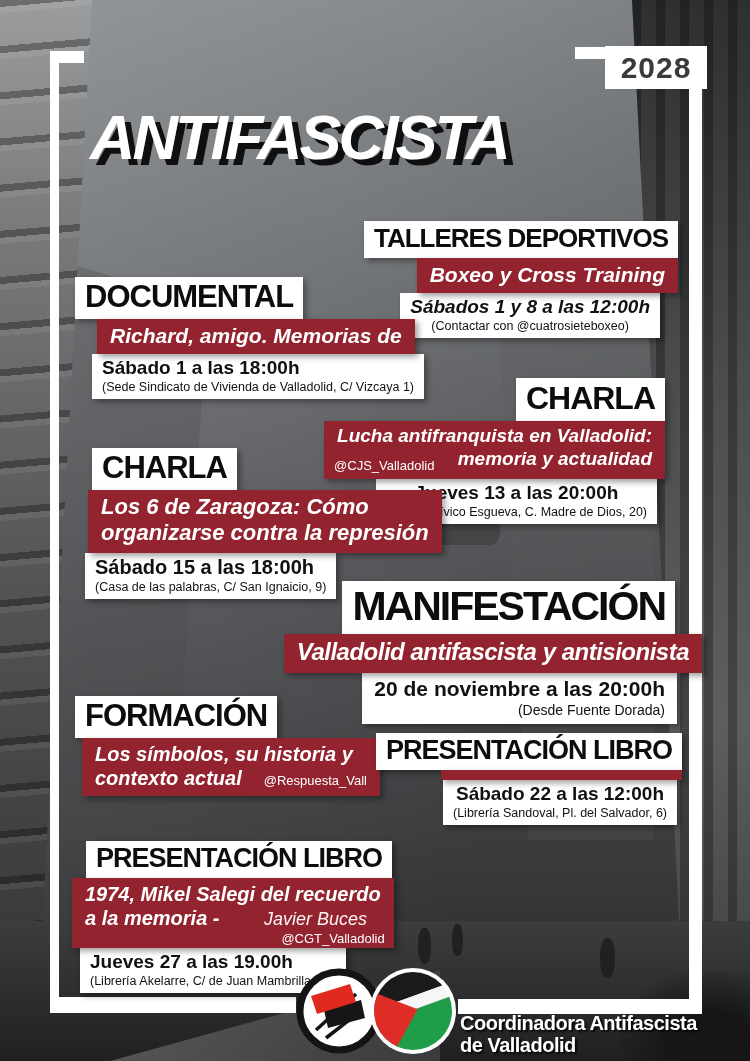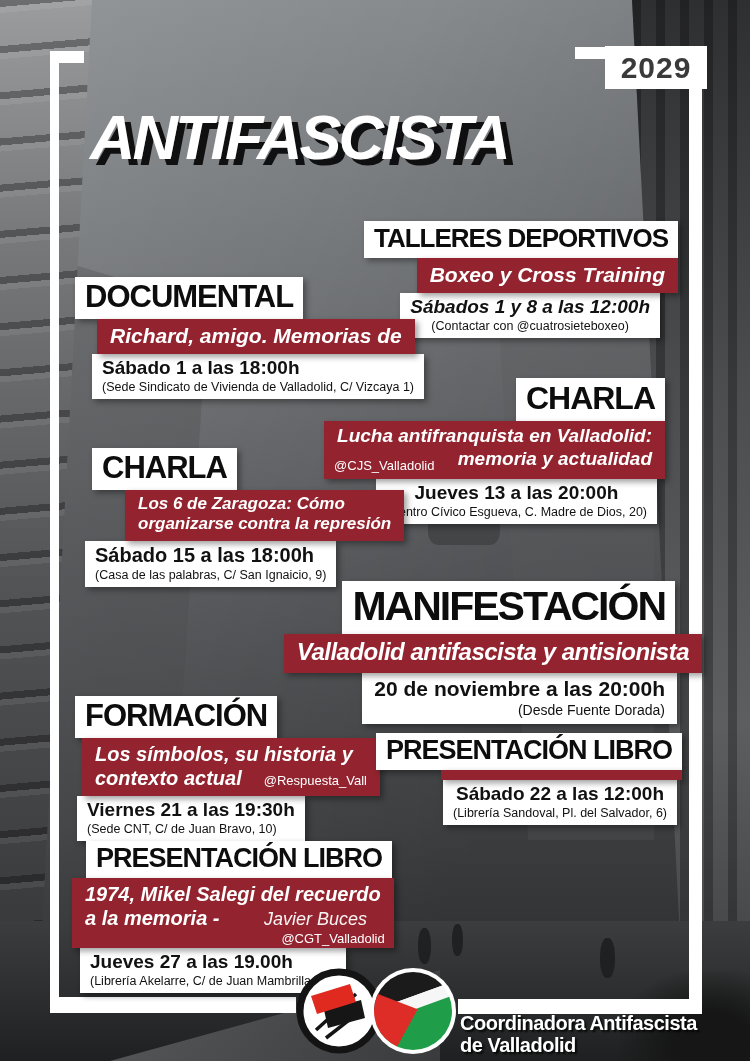--- a/index.html
+++ b/index.html
@@ -77,21 +77,21 @@
   </div>
 
   <div class="frame" style="left:50px;top:51px;width:34px;height:12px;"></div>
   <div class="frame" style="left:50px;top:51px;width:9px;height:962px;"></div>
   <div class="frame" style="left:50px;top:997px;width:246px;height:16px;"></div>
   <div class="frame" style="left:575px;top:47px;width:36px;height:12px;"></div>
   <div class="frame" style="left:689px;top:88px;width:13px;height:922px;"></div>
   <div class="frame" style="left:458px;top:999px;width:244px;height:15px;"></div>
 
   <div class="title title-sub">ANTIFASCISTA</div>
-  <div class="year-box">2029</div>
+  <div class="year-box">2028</div>
 
   <section class="event rightal" style="top:221px;right:72px;">
     <div class="cat-box" style="font-size:26px;">TALLERES DEPORTIVOS</div>
     <div class="red-box" style="font-size:21px;">
       <div>Boxeo y Cross Training</div>
     </div>
     <div class="info-box" style="text-align:center;margin-right:18px;">
       <div class="dt" style="font-size:19px;font-style:italic;">Sábados 1 y 8 a las 12:00h</div>
       <div class="venue">(Contactar con @cuatrosieteboxeo)</div>
     </div>
@@ -116,21 +116,21 @@
       <span class="handle" style="position:absolute;left:10px;bottom:5px;">@CJS_Valladolid</span>
     </div>
     <div class="info-box" style="text-align:center;margin-right:8px;">
       <div class="dt" style="font-size:19px;">Jueves 13 a las 20:00h</div>
       <div class="venue">(Centro Cívico Esgueva, C. Madre de Dios, 20)</div>
     </div>
   </section>
 
   <section class="event leftal" style="top:448px;left:88px;">
     <div class="cat-box" style="font-size:31px;margin-left:4px;">CHARLA</div>
-    <div class="red-box" style="font-size:17px;margin-left:37px;">
+    <div class="red-box" style="font-size:22px;">
       <div>Los 6 de Zaragoza: Cómo</div>
       <div>organizarse contra la represión</div>
     </div>
     <div class="info-box" style="margin-left:-3px;">
       <div class="dt" style="font-size:20px;">Sábado 15 a las 18:00h</div>
       <div class="venue">(Casa de las palabras, C/ San Ignaicio, 9)</div>
     </div>
   </section>
 
   <section class="event rightal" style="top:581px;right:48px;">
@@ -142,24 +142,20 @@
       <div class="dt" style="font-size:21px;">20 de noviembre a las 20:00h</div>
       <div class="venue" style="font-size:14px;">(Desde Fuente Dorada)</div>
     </div>
   </section>
 
   <section class="event leftal" style="top:696px;left:75px;">
     <div class="cat-box" style="font-size:31px;">FORMACIÓN</div>
     <div class="red-box" style="font-size:20px;margin-left:7px;">
       <div>Los símbolos, su historia y</div>
       <div><span>contexto actual</span><span class="handle" style="margin-left:22px;">@Respuesta_Vall</span></div>
-    </div>
-    <div class="info-box" style="margin-left:2px;">
-      <div class="dt" style="font-size:19px;">Viernes 21 a las 19:30h</div>
-      <div class="venue">(Sede CNT, C/ de Juan Bravo, 10)</div>
     </div>
   </section>
 
   <section class="event rightal" style="top:733px;right:68px;">
     <div class="cat-box" style="font-size:27px;">PRESENTACIÓN LIBRO</div>
     <div class="red-box" style="font-size:22px;min-width:215px;">
     </div>
     <div class="info-box" style="text-align:center;margin-right:5px;">
       <div class="dt" style="font-size:19px;">Sábado 22 a las 12:00h</div>
       <div class="venue">(Librería Sandoval, Pl. del Salvador, 6)</div>

